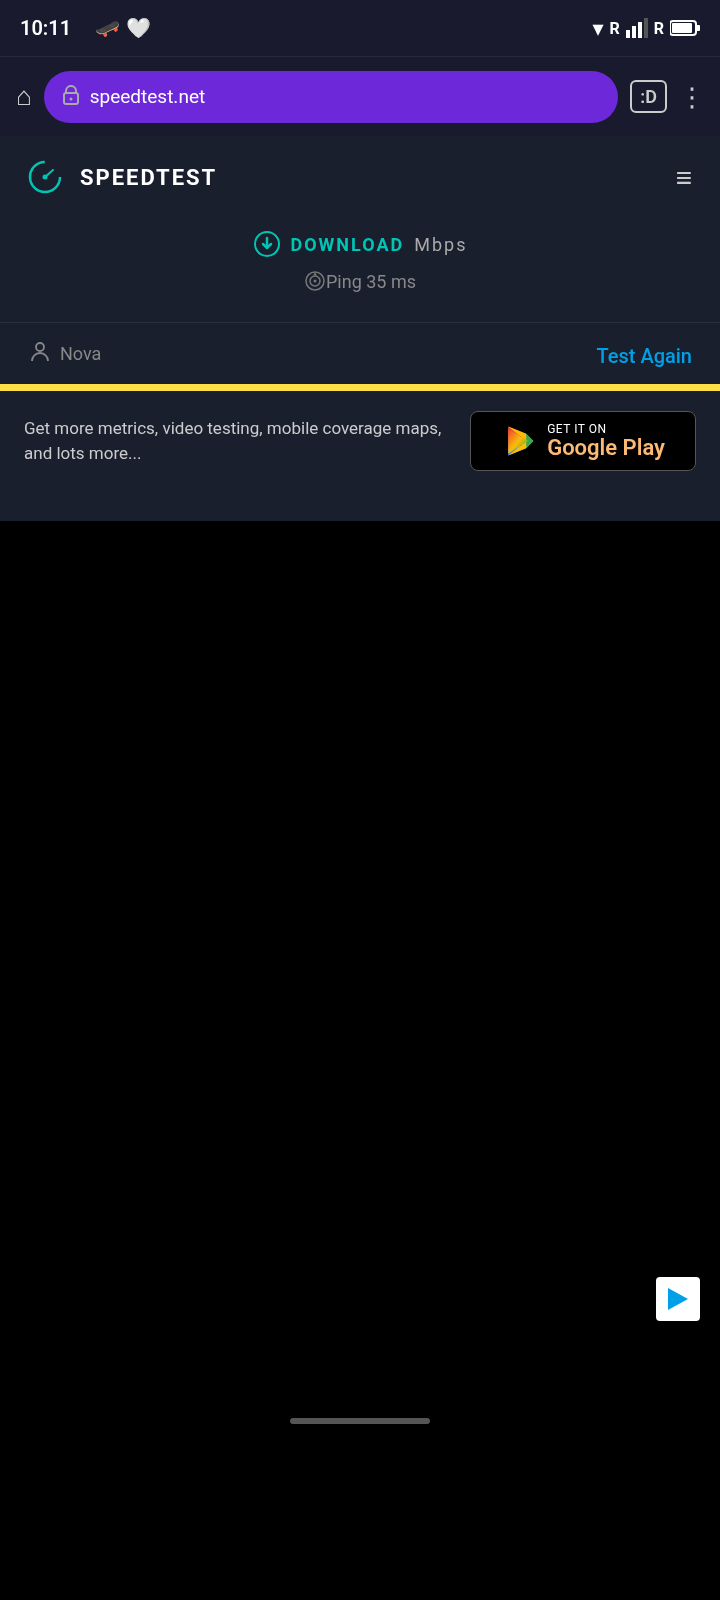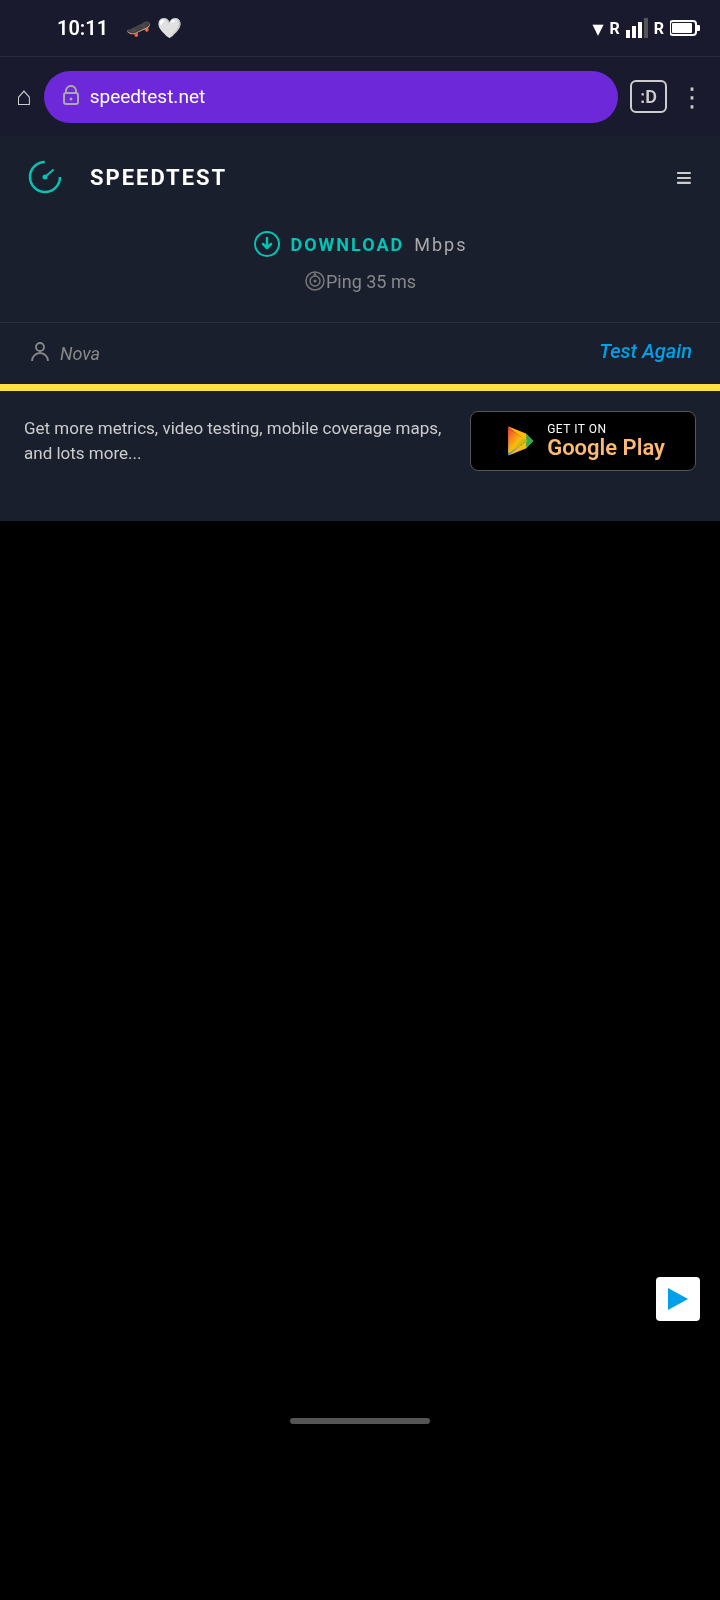--- a/index.html
+++ b/index.html
@@ -20,22 +20,21 @@
       background: #1a1a2e;
       display: flex;
       align-items: center;
       justify-content: space-between;
       padding: 0 20px;
     }
 
     .status-left {
       display: flex;
       align-items: center;
-      gap: 18px;
-      margin-left: 37px;
+      gap: 24px;
     }
 
     .status-time {
       color: #fff;
       font-size: 20px;
       font-weight: 600;
     }
 
     .status-icons-left {
       display: flex;
@@ -122,21 +121,21 @@
     .st-header {
       display: flex;
       align-items: center;
       justify-content: space-between;
       padding: 24px 28px 16px;
     }
 
     .st-logo {
       display: flex;
       align-items: center;
-      gap: 28px;
+      gap: 18px;
     }
 
     .st-logo-text {
       color: #fff;
       font-size: 22px;
       font-weight: 700;
       letter-spacing: 2px;
     }
 
     .st-menu-icon {
@@ -185,25 +184,24 @@
       display: flex;
       align-items: center;
       justify-content: center;
       color: #888;
       font-size: 18px;
     }
 
     
     .st-user-row {
       display: flex;
-      align-items: flex-start;
+      align-items: flex-end;
       justify-content: space-between;
       padding: 16px 28px;
       border-top: 1px solid #2a3040;
-      font-style: italic;
     }
 
     .st-user {
       display: flex;
       align-items: center;
       gap: 8px;
       color: #888;
       font-size: 18px;
     }
 

